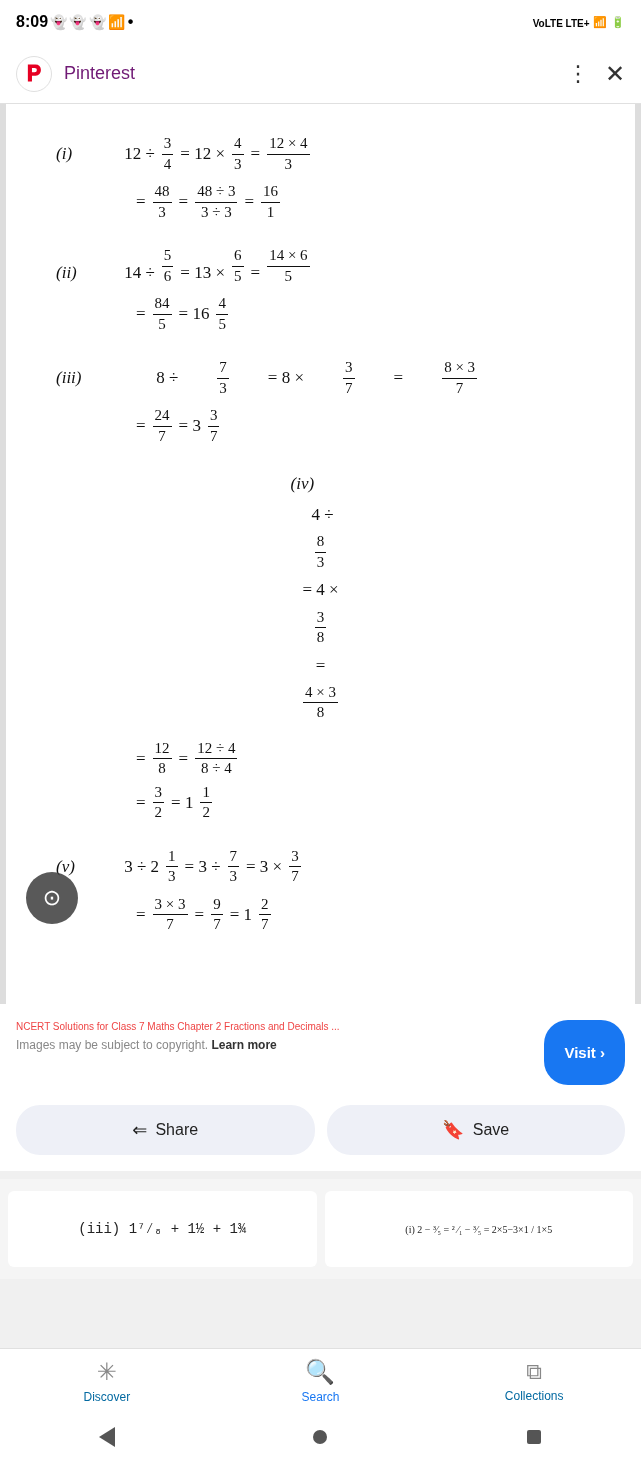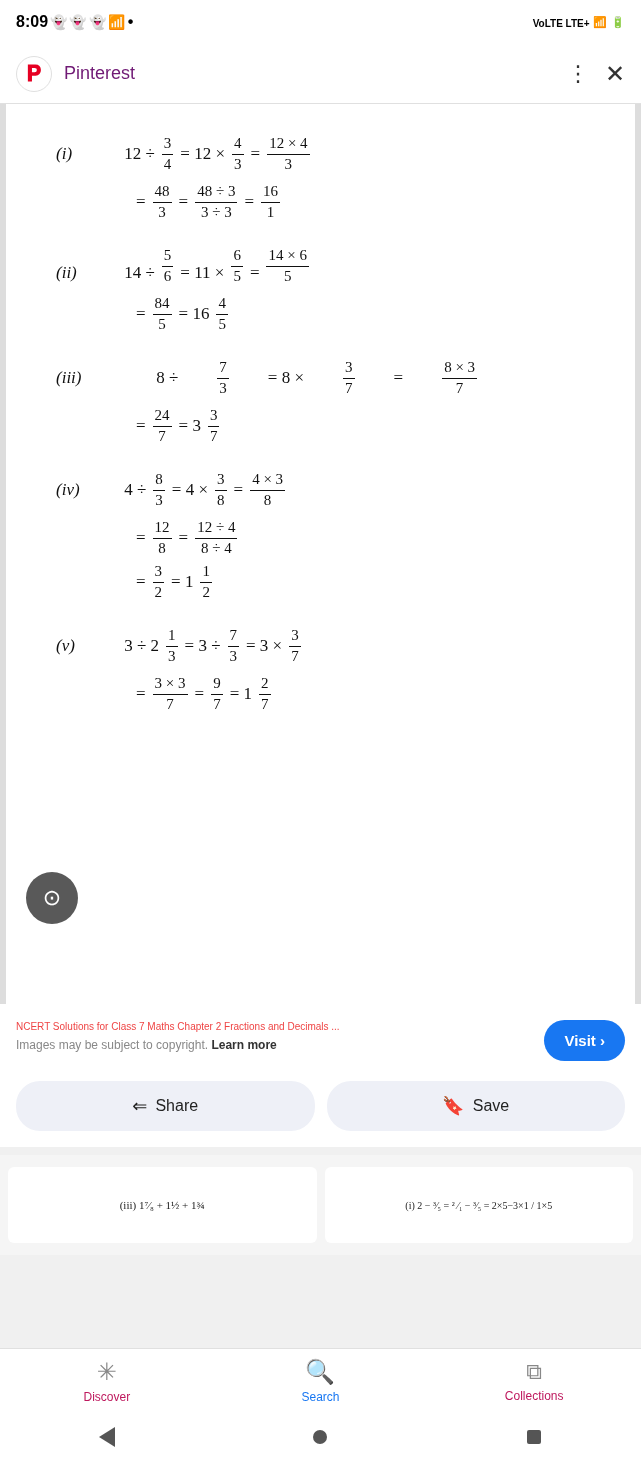--- a/index.html
+++ b/index.html
@@ -182,21 +182,21 @@
     }
     .info-subtitle strong {
       color: #333;
       font-weight: 600;
     }
     .visit-btn {
       background: #1877f2;
       color: white;
       border: none;
       border-radius: 24px;
-      padding: 12px 20px;
+      padding: 24px 20px;
       font-size: 15px;
       font-weight: 600;
       cursor: pointer;
       white-space: nowrap;
       display: flex;
       align-items: center;
       gap: 4px;
     }
 
     
@@ -277,21 +277,21 @@
     }
     .nav-icon {
       font-size: 24px;
       color: #888;
     }
     .nav-icon.active {
       color: #1877f2;
     }
     .nav-label {
       font-size: 12px;
-      color: #be185d;
+      color: #0369a1;
     }
     .nav-label.active {
       color: #1877f2;
     }
 
     
     .android-nav {
       position: fixed;
       bottom: 0;
       left: 0;
@@ -405,21 +405,21 @@
       </div>
 
       <div class="math-block">
         <div class="math-eq" style="margin-bottom:8px;align-items:flex-end;">
           <span class="math-label"><em>(ii)</em></span>
           <span>&nbsp;14 ÷</span>
           <span class="fraction">
               <span class="num">5</span>
               <span class="den">6</span>
             </span>
-          <span>= 11 ×</span>
+          <span>= 13 ×</span>
           <span class="fraction">
               <span class="num">6</span>
               <span class="den">5</span>
             </span>
           <span>=</span>
           <span class="fraction">
               <span class="num">14 × 6</span>
               <span class="den">5</span>
             </span>
         </div>
@@ -464,21 +464,21 @@
             </span>
           <span>= 3</span>
           <span class="fraction">
               <span class="num">3</span>
               <span class="den">7</span>
             </span>
         </div>
       </div>
 
       <div class="math-block">
-        <div class="math-eq" style="margin-bottom:8px;">
+        <div class="math-eq" style="margin-bottom:16px;flex-direction:column;">
           <span class="math-label"><em>(iv)</em></span>
           <span>&nbsp;4 ÷</span>
           <span class="fraction">
               <span class="num">8</span>
               <span class="den">3</span>
             </span>
           <span>= 4 ×</span>
           <span class="fraction">
               <span class="num">3</span>
               <span class="den">8</span>
@@ -580,21 +580,21 @@
     <button class="action-btn">
       <span style="font-size:18px;">🔖</span>
       <span>Save</span>
     </button>
   </div>
 
   <div class="divider"></div>
 
   <div class="thumbnail-preview">
     <div class="thumb-item">
-      <span style="font-family:Liberation Serif, serif; font-size:11px;text-align:right;">(iii) 1⁷⁄₈ + 1½ + 1¾</span>
+      <span style="font-family:Liberation Mono, monospace; font-size:14px;text-align:right;">(iii) 1⁷⁄₈ + 1½ + 1¾</span>
     </div>
     <div class="thumb-item">
       <span style="font-family:'Times New Roman',serif; font-size:10px;">(i) 2 − ³⁄₅ = ² ⁄₁ − ³⁄₅ = 2×5−3×1 / 1×5</span>
     </div>
   </div>
 </div>
 
 <div class="bottom-nav">
   <div class="nav-item">
     <span class="nav-icon">✳</span>

